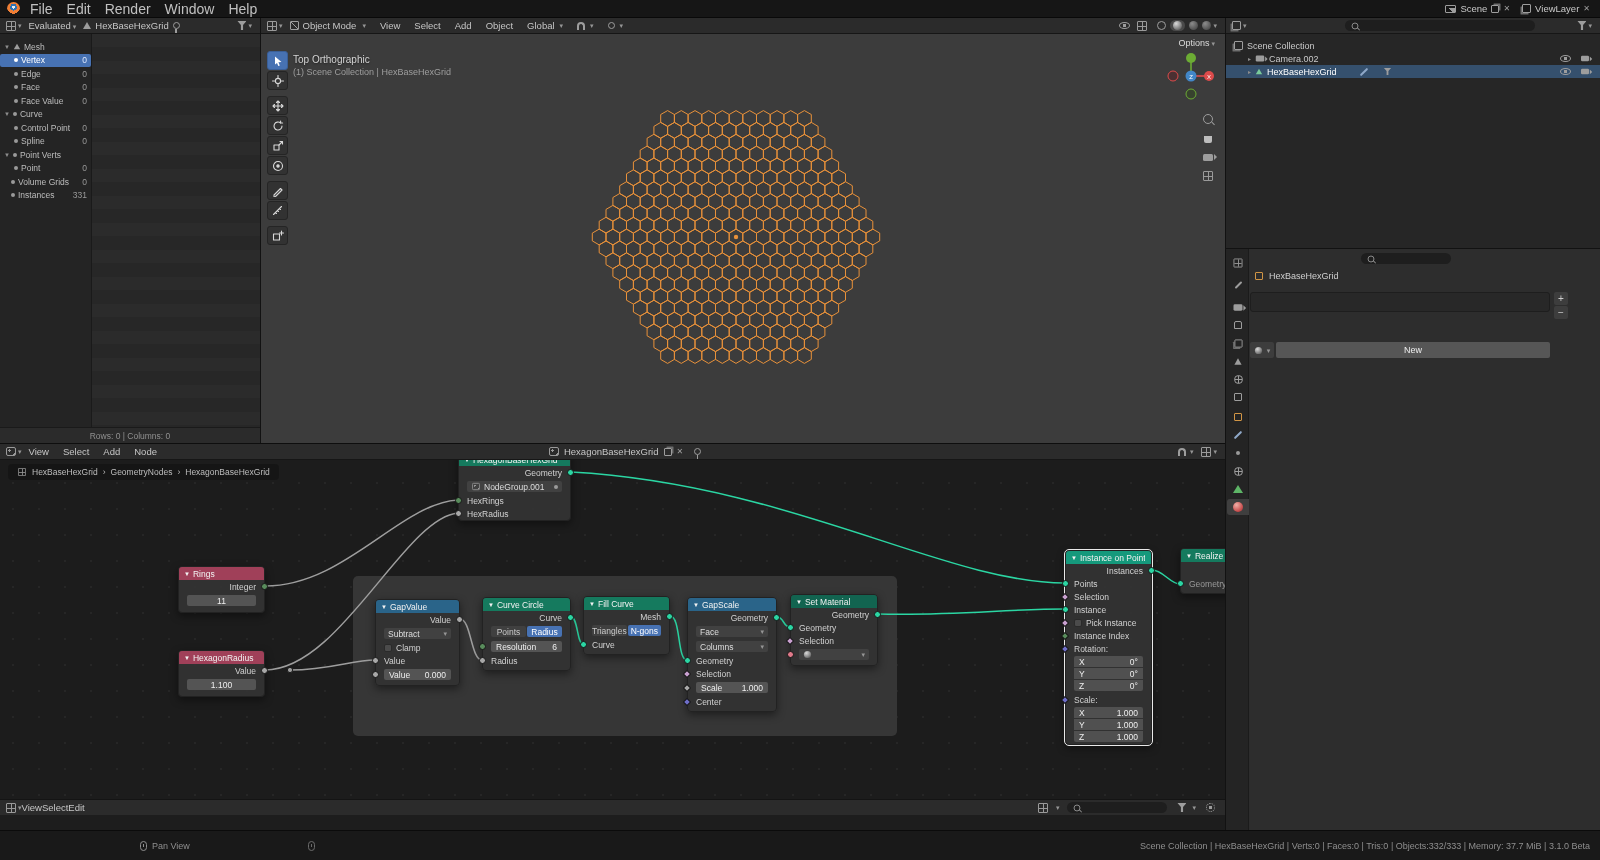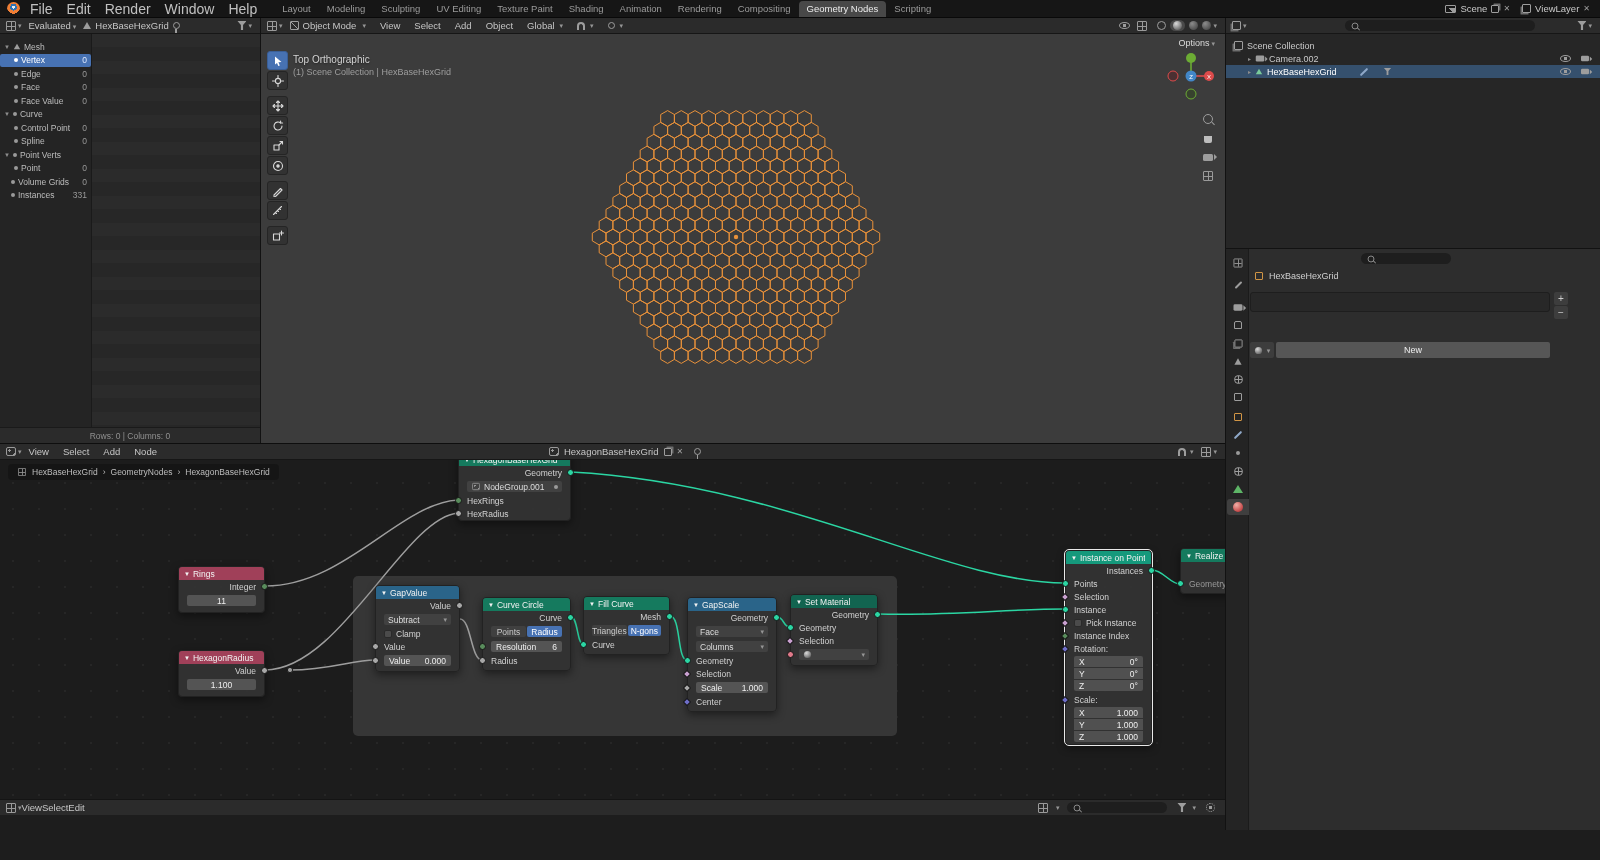--- a/index.html
+++ b/index.html
@@ -125,33 +125,20 @@
 
 <div id="app">
 
   <div id="topbar">
     <div class="blender-logo"></div>
     <div class="menu">File</div>
     <div class="menu">Edit</div>
     <div class="menu">Render</div>
     <div class="menu">Window</div>
     <div class="menu">Help</div>
-    <div id="wtabs">
-      <div class="wtab">Layout</div>
-      <div class="wtab">Modeling</div>
-      <div class="wtab">Sculpting</div>
-      <div class="wtab">UV Editing</div>
-      <div class="wtab">Texture Paint</div>
-      <div class="wtab">Shading</div>
-      <div class="wtab">Animation</div>
-      <div class="wtab">Rendering</div>
-      <div class="wtab">Compositing</div>
-      <div class="wtab active">Geometry Nodes</div>
-      <div class="wtab">Scripting</div>
-    </div>
     <div id="tb-right">
       <i class="ic ic-img"></i>
       <span>Scene</span>
       <i class="ic ic-copy"></i>
       <span class="ic-x">✕</span>
       <i class="ic ic-layers" style="margin-left:8px"></i>
       <span>ViewLayer</span>
       <span class="ic-x">✕</span>
     </div>
   </div>
@@ -899,21 +886,21 @@
           <span>Value</span>
           <i class="sock r" style="background:var(--socket-float)"></i>
         </div>
       <div class="nrow ctl" style="margin-bottom:4px">
           <div class="nfield center">
             <span>1.100</span>
           </div>
         </div>
     </div>
 
-    <div class="node" style="left:375px;top:141px;width:85px">
+    <div class="node" style="left:375px;top:155px;width:85px">
       <div class="nh" style="background:var(--header-converter)">
           <span class="tri">▼</span>
           <span class="nt">GapValue</span>
         </div>
       <div class="nrow out">
           <span>Value</span>
           <i class="sock r" style="background:var(--socket-float)"></i>
         </div>
       <div class="nrow ctl">
           <div class="ndrop">
@@ -1145,14 +1132,22 @@
         <span class="inset" style="width:100px;margin-right:10px">
             <i class="ic ic-search" style="transform:scale(.85)"></i>
           </span>
         <i class="ic ic-funnel" style="margin-right:4px"></i>
           <span class="dd" style="margin-right:10px">▾</span>
         <i class="ic ic-gear"></i>
       </span>
     </div>
   </div>
 
+  <div id="statusbar">
+    <span class="flex" style="gap:5px;margin-left:130px">
+      <i class="ic ic-mouse"></i>
+      <span>Pan View</span>
+    </span>
+    <i class="ic ic-mouse" style="margin-left:110px;opacity:.7"></i>
+    <span id="sb-right">Scene Collection | HexBaseHexGrid | Verts:0 | Faces:0 | Tris:0 | Objects:332/333 | Memory: 37.7 MiB | 3.1.0 Beta</span>
+  </div>
 
 </div>
 
 </body></html>

